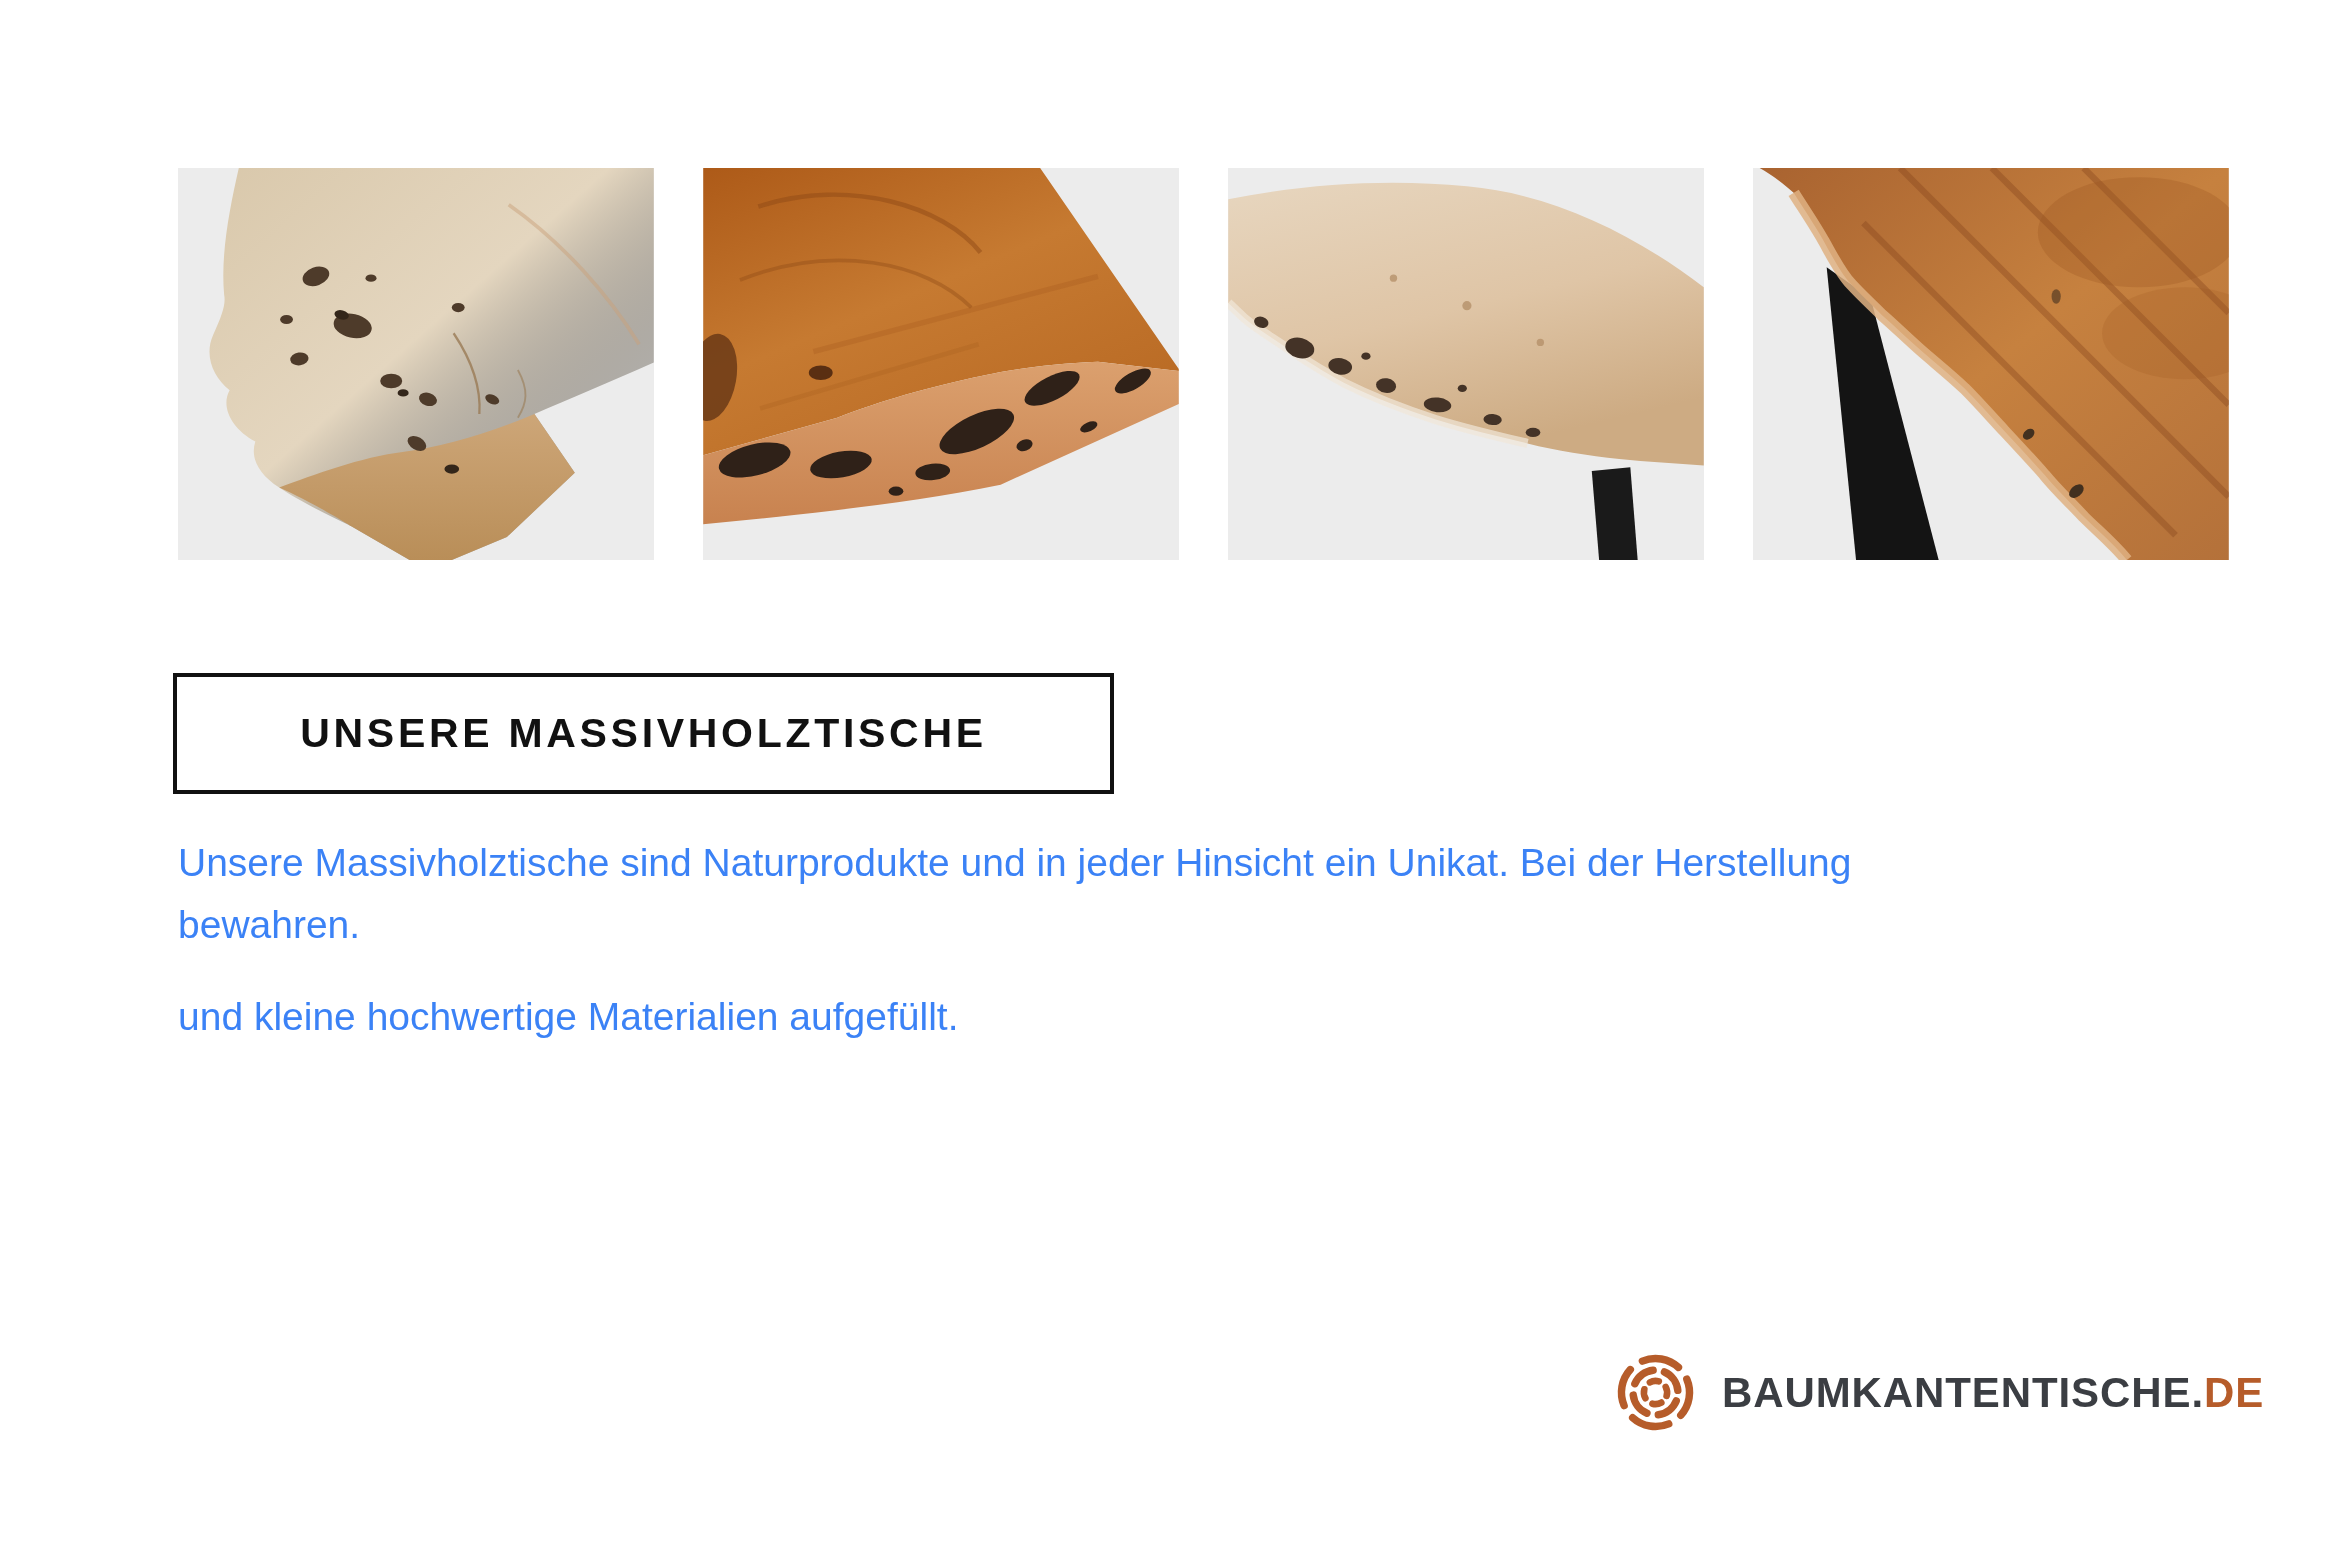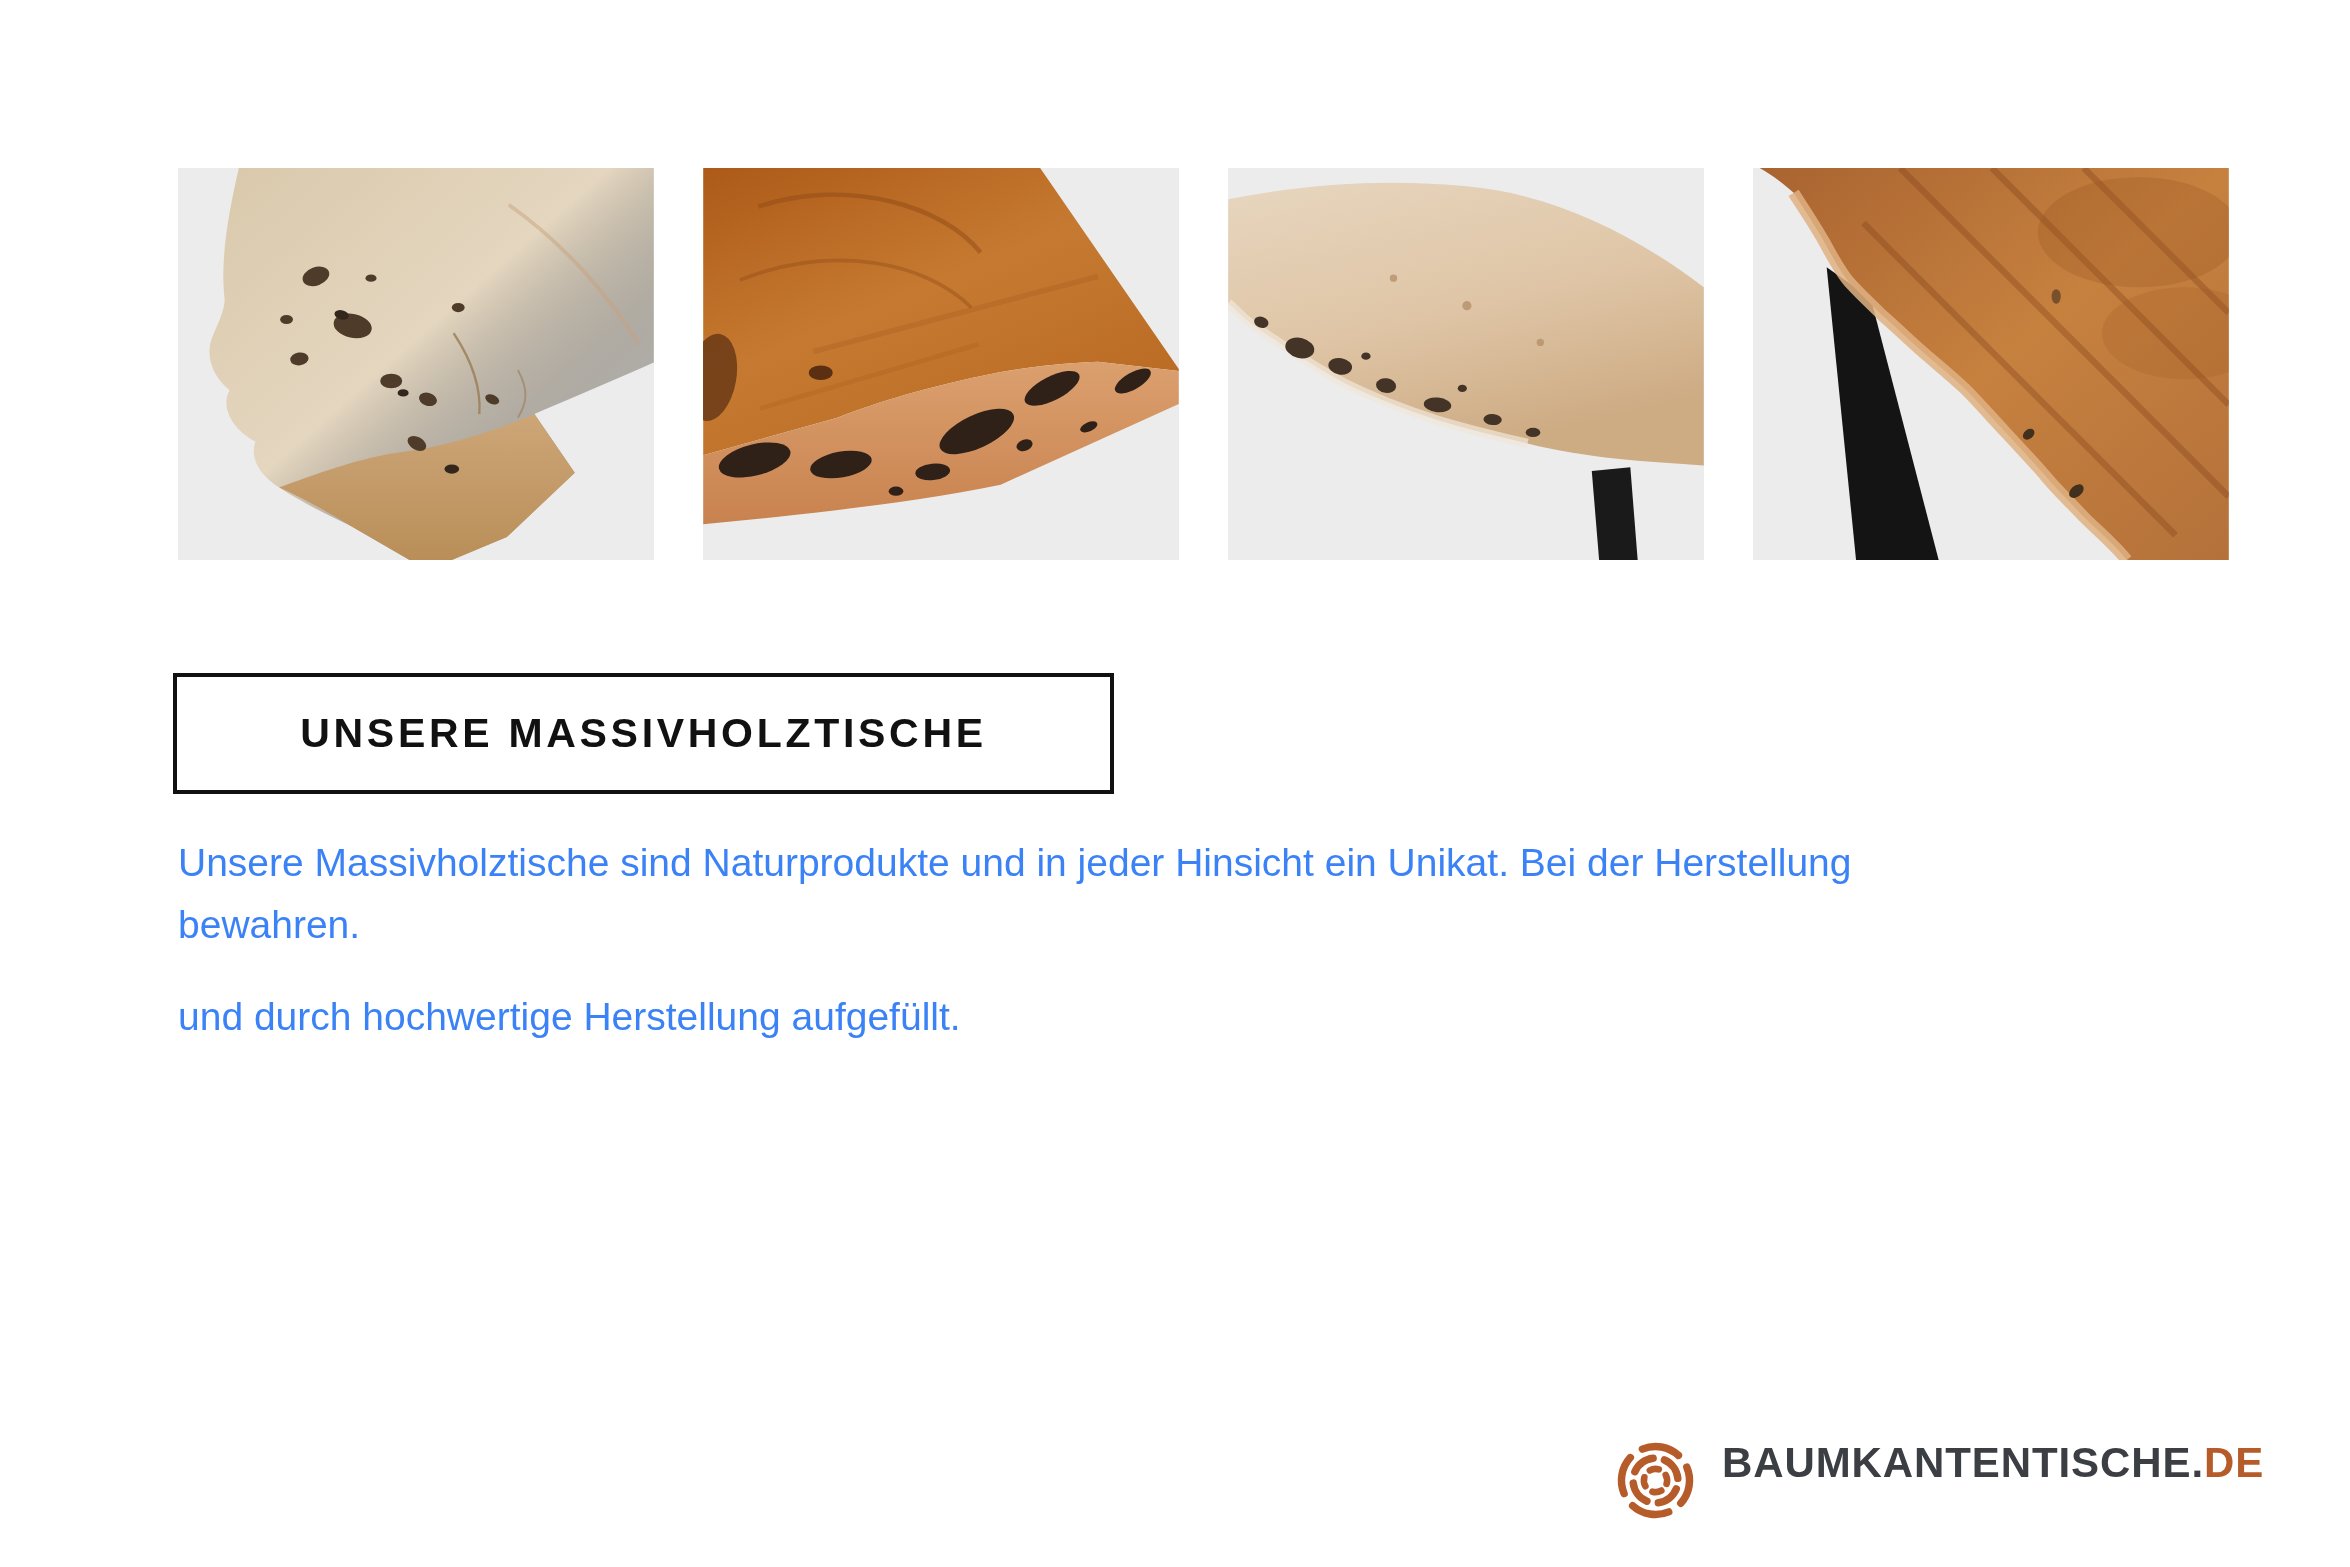--- a/index.html
+++ b/index.html
@@ -30,22 +30,22 @@
   }
   
   .text-block{
     position:absolute;left:178px;top:832px;
     color:#3b82f6;font-size:39px;line-height:62px;font-weight:400;
   }
   .para{margin:0 0 30px 0;}
   .line{white-space:nowrap;}
   
   .logo-row{
-    position:absolute;left:1614px;top:1439px;height:83px;
-    display:flex;align-items:flex-start;gap:25px;cursor:pointer;
+    position:absolute;left:1614px;top:1351px;height:83px;
+    display:flex;align-items:center;gap:25px;cursor:pointer;
   }
   .logo-icon{width:83px;height:83px;flex:0 0 auto;}
   .logo-text{
     font-size:42px;font-weight:700;letter-spacing:0.9px;color:#3b3e43;
     white-space:nowrap;
   }
   .logo-text .tld{color:#b65c2a;}
 </style>
 </head>
 <body>
@@ -205,21 +205,21 @@
 <div class="heading-box">
   <div class="title">UNSERE MASSIVHOLZTISCHE</div>
 </div>
 
 <div class="text-block">
   <div class="para">
     <div class="line">Unsere Massivholztische sind Naturprodukte und in jeder Hinsicht ein Unikat. Bei der Herstellung</div>
     <div class="line">bewahren.</div>
   </div>
   <div class="para">
-    <div class="line">und durch hochwertige Herstellung aufgefüllt.</div>
+    <div class="line">und kleine hochwertige Materialien aufgefüllt.</div>
   </div>
 </div>
 
 <div class="logo-row">
   <svg class="logo-icon" viewBox="0 0 100 100">
     <g fill="none" stroke="#b65c2a" stroke-linecap="round">
       <circle cx="50" cy="50" r="41" stroke-width="9" stroke-dasharray="46.4 18" transform="rotate(-23 50 50)"></circle>
       <circle cx="50" cy="50" r="27" stroke-width="9" stroke-dasharray="28.4 14" transform="rotate(22 50 50)"></circle>
       <circle cx="50" cy="50" r="14" stroke-width="8" stroke-dasharray="11 11" transform="rotate(60 50 50)"></circle>
     </g>

